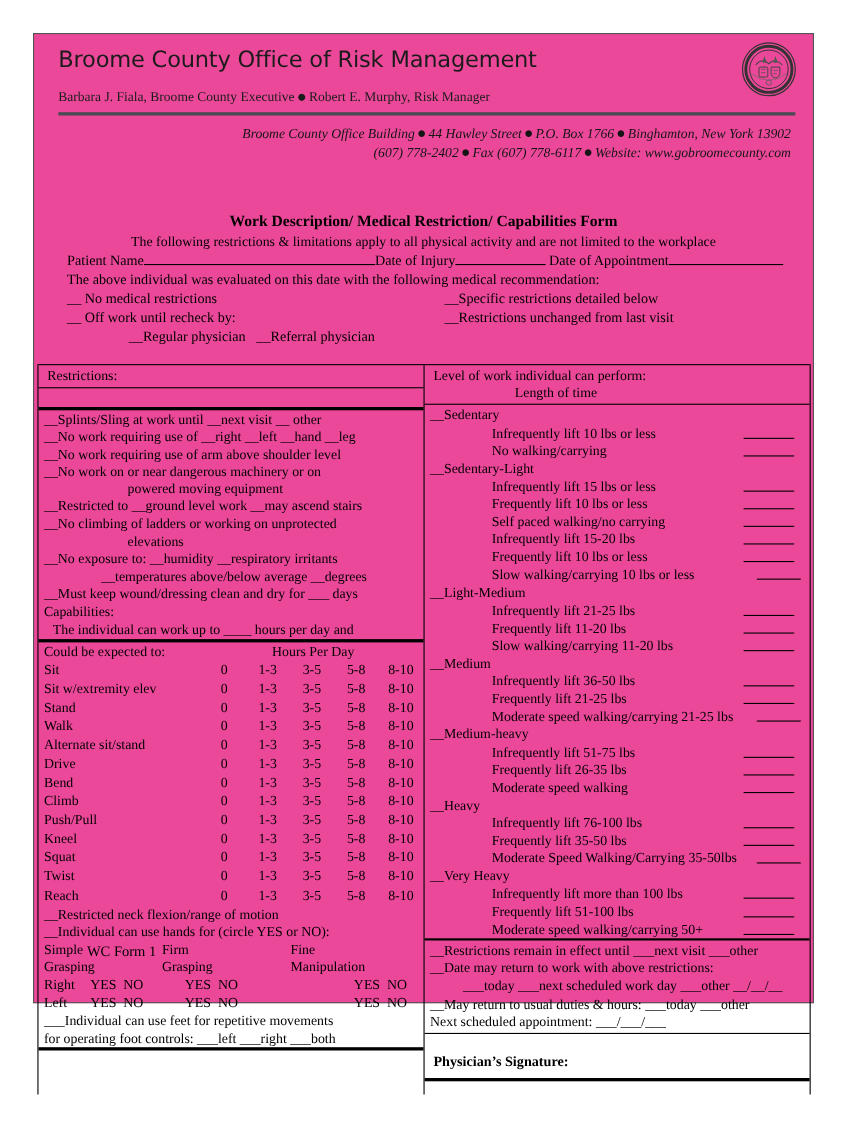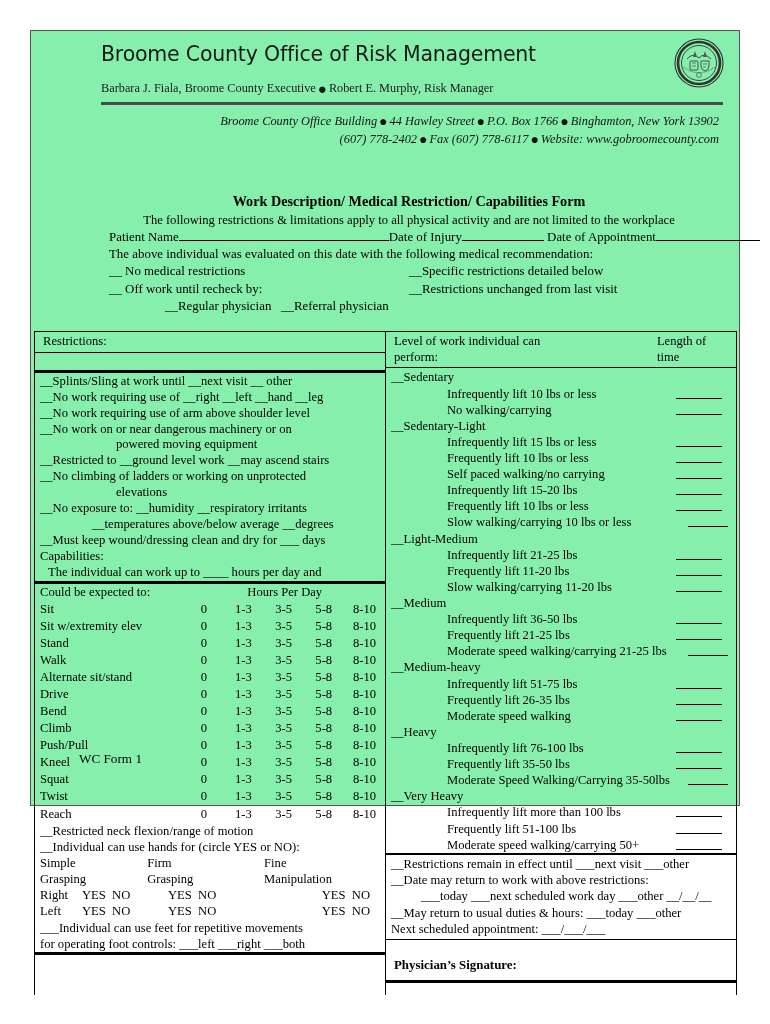--- a/index.html
+++ b/index.html
@@ -13,25 +13,24 @@
     font-family: "Liberation Serif", "DejaVu Serif", serif;
     color: #000;
     position: relative;
     overflow: hidden;
   }
   #page {
     position: absolute;
     left: 30px;
     top: 30px;
     width: 710px;
-    height: 776px;
+    height: 882px;
     border: 1px solid #555;
     box-sizing: border-box;
-    background: #86efac;
-    padding-left: 48px;
+    background: #ec4899;
   }
 
   
   .letterhead {
     padding: 12px 16px 0 22px;
     position: relative;
   }
   .lh-title {
     font-family: "DejaVu Sans", sans-serif;
     font-size: 20.5px;
@@ -89,21 +88,21 @@
 
   
   .patient-block {
     margin: 0 0 0 30px;
     font-size: 12.9px;
     line-height: 1.33;
     width: 640px;
   }
   .patient-block .row { white-space: nowrap; }
   .ul { border-bottom: 1px solid #000; display: inline-block; vertical-align: baseline; height: 0.95em; }
-  .two-col { display: flex; }
+  .two-col { display: flex; gap: 43px; }
   .two-col > span:first-child { width: 300px; display: inline-block; }
 
   
   .main-box {
     position: absolute;
     left: 3px;
     top: 300px;
     width: 703px;
     border-top: 1px solid #000;
     box-sizing: border-box;
@@ -124,20 +123,21 @@
   .band-hdr {
     font-size: 12.6px;
     padding: 2px 0 2px 8px;
     border-bottom: 1px solid #000;
     line-height: 1.25;
   }
   .band-hdr.with-right {
     display: flex;
     justify-content: flex-start;
     padding-right: 6px;
+    flex-direction: column;
   }
   .band-hdr .lot { margin-left: 74px; }
   .blank-row {
     height: 17px;
     border-bottom: 3px solid #000;
   }
 
   .restr-list {
     font-size: 12.6px;
     line-height: 1.265;

